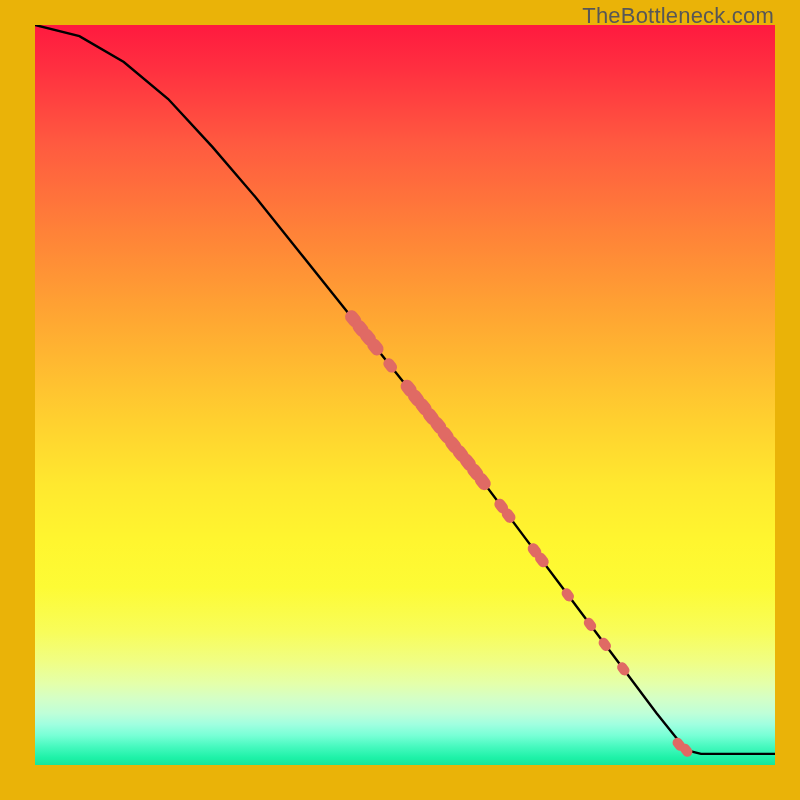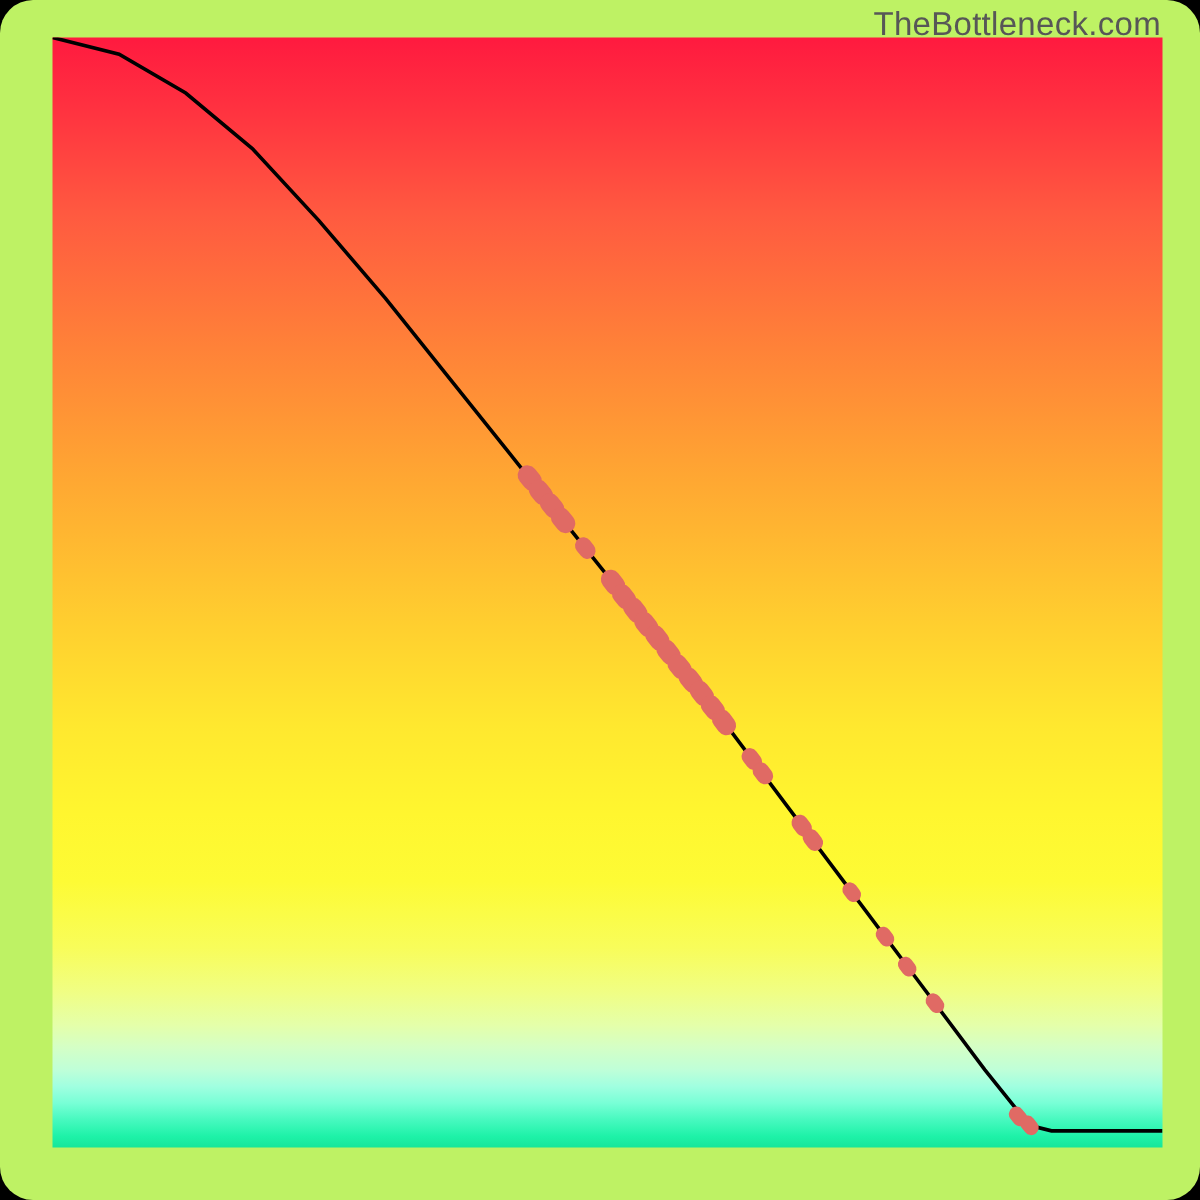--- a/index.html
+++ b/index.html
@@ -7,22 +7,21 @@
     padding: 0;
     width: 800px;
     height: 800px;
     background: #000000;
     overflow: hidden;
     font-family: Arial, Helvetica, sans-serif;
   }
   .outer {
     position: absolute;
     inset: 0;
-    background: #bef264;
-    border-radius: 22px;
+    background: #eab308;
   }
   .plot-area {
     position: absolute;
     left: 35px;
     top: 25px;
     width: 740px;
     height: 740px;
   }
   .gradient-bg {
     position: absolute;

